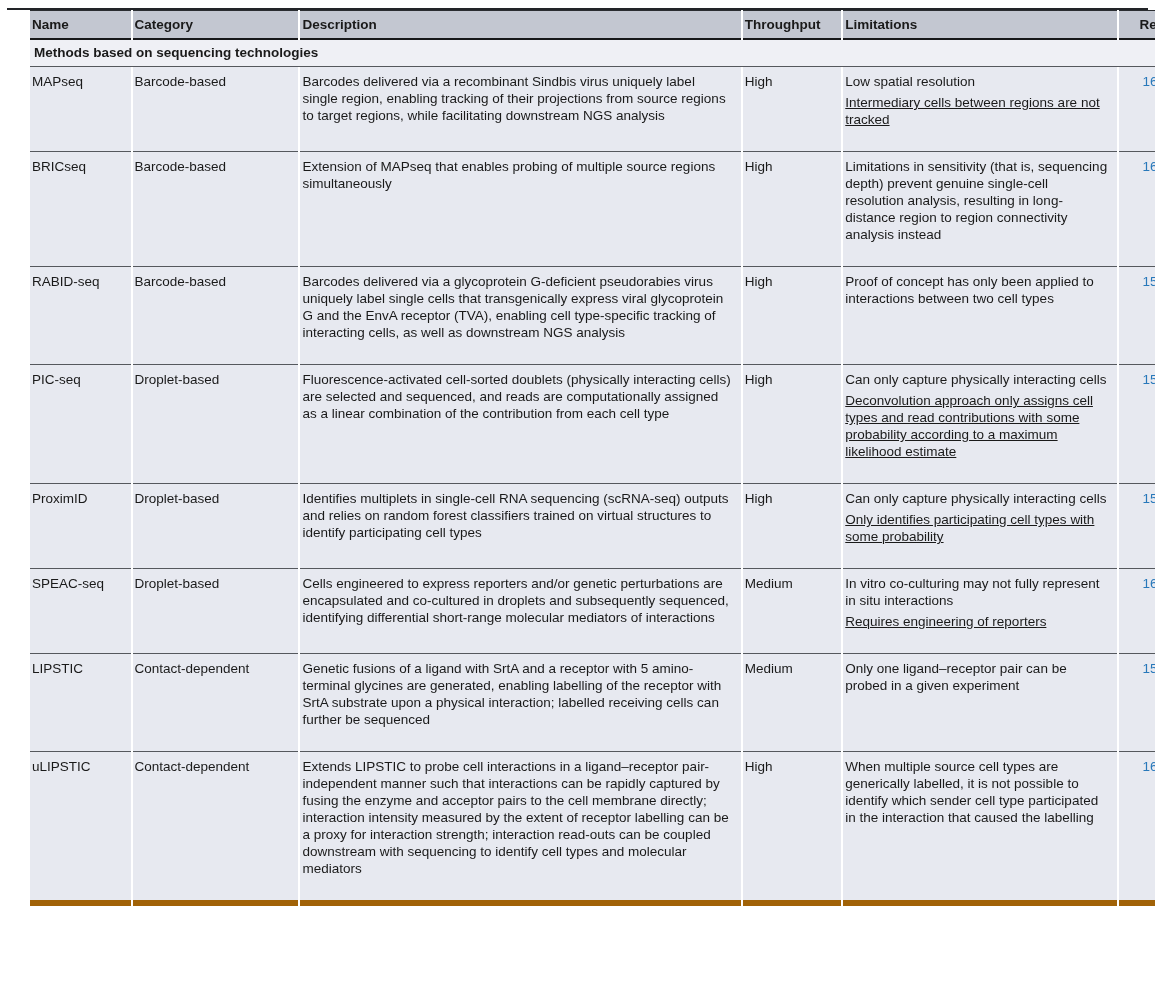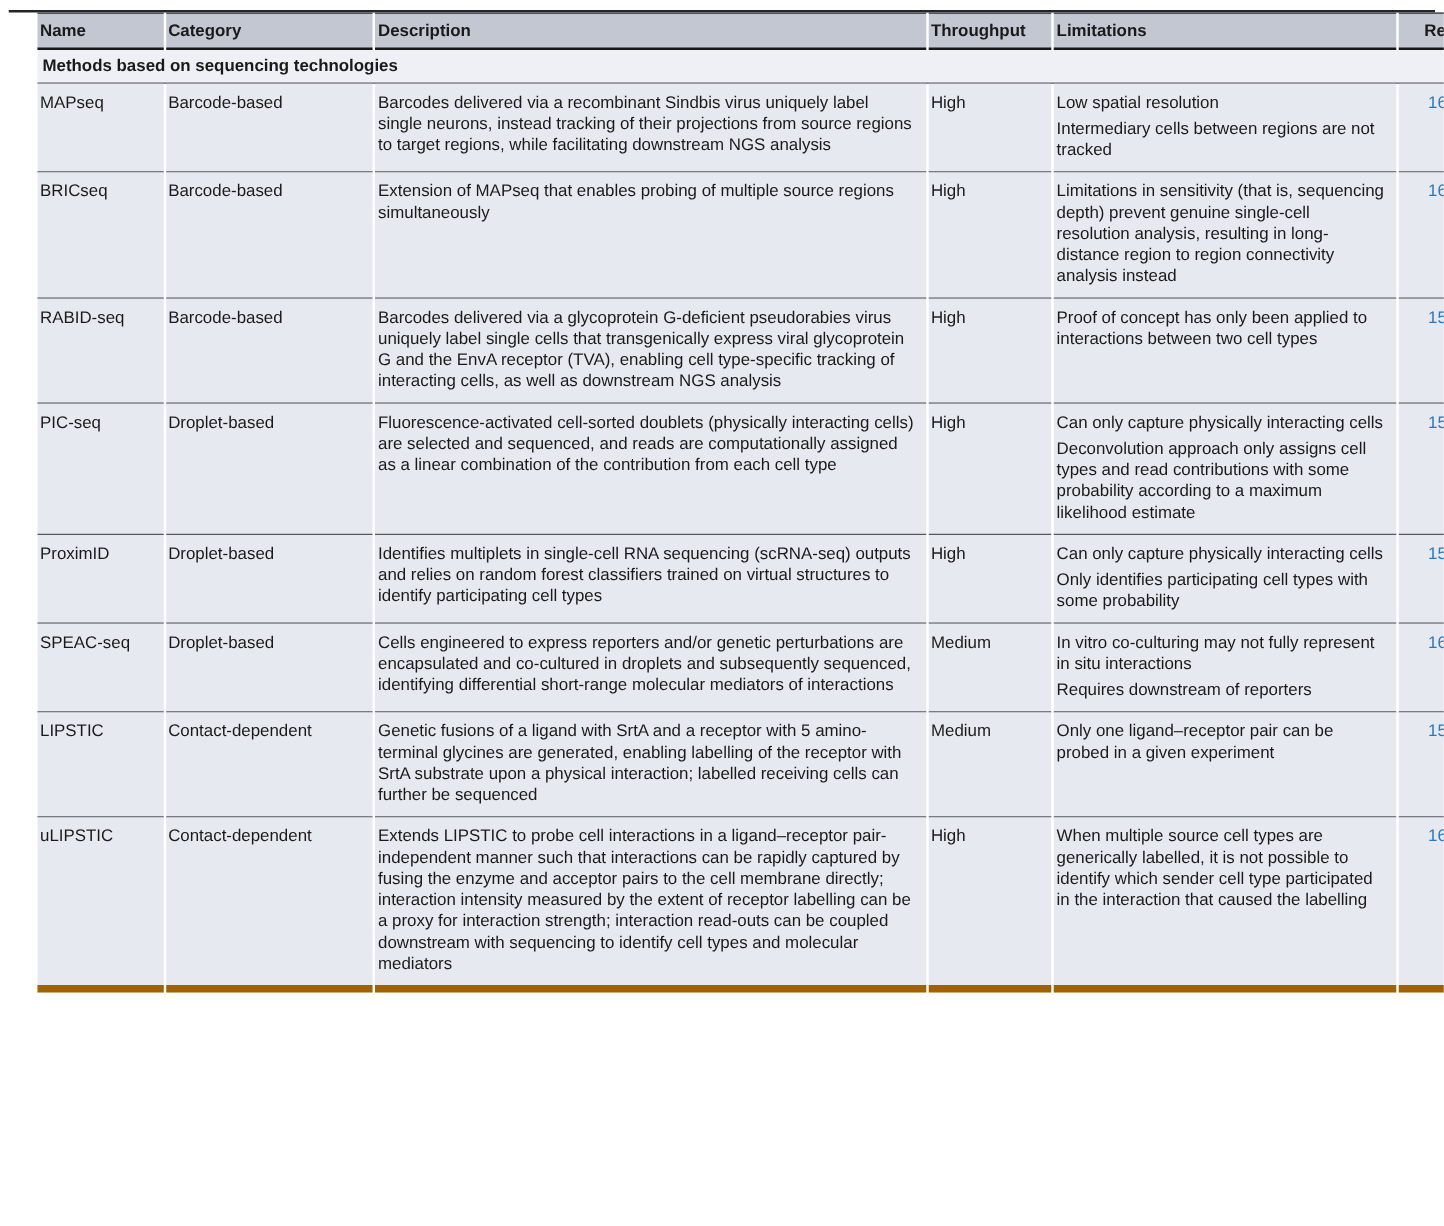--- a/index.html
+++ b/index.html
@@ -41,34 +41,34 @@
     text-align:left;font-weight:700;font-size:13.5px;
     padding:5px 4px 5px 2px;
     border-top:1px solid #2b2d31;
     border-bottom:2px solid #17181a;
     vertical-align:middle;
     white-space:nowrap;
   }
   th.ref{text-align:right;padding-right:2px;}
   td{
     vertical-align:top;
-    padding:6px 8px 9px 2px;
+    padding:6px 8px 23px 2px;
     border-bottom:1px solid var(--sep);
   }
   tr.section-row td{
     background:var(--section-bg);
     font-weight:700;
     padding:4px 2px 5px 4px;
   }
   tr.data-row td{background:var(--row-bg);}
   tr.last-row td{border-bottom:6px solid #a16207;}
   td.ref{text-align:right;padding-right:2px;}
   td.ref a{color:var(--link);text-decoration:none;cursor:pointer;}
   td p{margin:0;}
-  td p + p{margin-top:4px;}
+  td p + p{margin-top:4px;text-decoration:underline;}
 </style>
 </head>
 <body>
 
 <div class="page">
   <div class="top-rule"></div>
 
   <table class="methods">
     <colgroup>
       <col class="c-name">
@@ -88,21 +88,21 @@
         <th class="ref">Ref.</th>
       </tr>
     </thead>
     <tbody id="table-body">
         <tr class="section-row">
           <td colspan="6">Methods based on sequencing technologies</td>
         </tr>
         <tr class="data-row">
           <td>MAPseq</td>
           <td>Barcode-based</td>
-          <td>Barcodes delivered via a recombinant Sindbis virus uniquely label single neurons, instead tracking of their projections from source regions to target regions, while facilitating downstream NGS analysis</td>
+          <td>Barcodes delivered via a recombinant Sindbis virus uniquely label single region, enabling tracking of their projections from source regions to target regions, while facilitating downstream NGS analysis</td>
           <td>High</td>
           <td>
             <p>Low spatial resolution</p>
             <p>Intermediary cells between regions are not tracked</p>
           </td>
           <td class="ref"><a>161</a></td>
         </tr>
         <tr class="data-row">
           <td>BRICseq</td>
           <td>Barcode-based</td>
@@ -145,21 +145,21 @@
           </td>
           <td class="ref"><a>152</a></td>
         </tr>
         <tr class="data-row">
           <td>SPEAC-seq</td>
           <td>Droplet-based</td>
           <td>Cells engineered to express reporters and/or genetic perturbations are encapsulated and co-cultured in droplets and subsequently sequenced, identifying differential short-range molecular mediators of interactions</td>
           <td>Medium</td>
           <td>
             <p>In vitro co-culturing may not fully represent in situ interactions</p>
-            <p>Requires downstream of reporters</p>
+            <p>Requires engineering of reporters</p>
           </td>
           <td class="ref"><a>163</a></td>
         </tr>
         <tr class="data-row">
           <td>LIPSTIC</td>
           <td>Contact-dependent</td>
           <td>Genetic fusions of a ligand with SrtA and a receptor with 5 amino-terminal glycines are generated, enabling labelling of the receptor with SrtA substrate upon a physical interaction; labelled receiving cells can further be sequenced</td>
           <td>Medium</td>
           <td>
             <p>Only one ligand–receptor pair can be probed in a given experiment</p>

